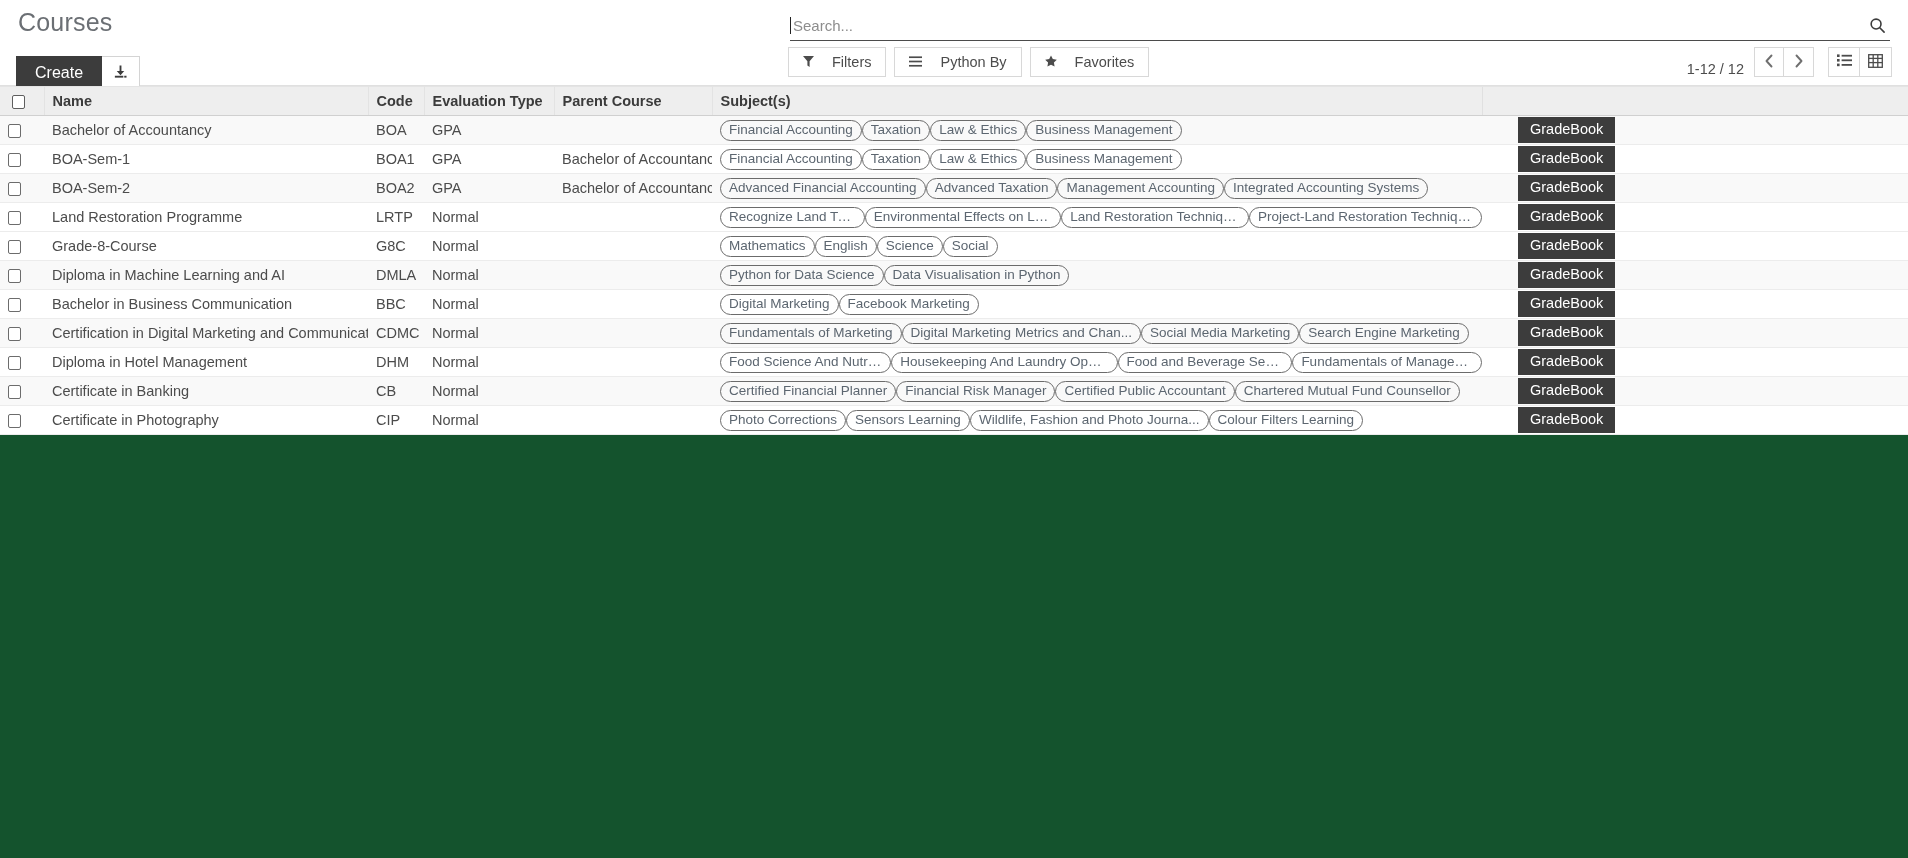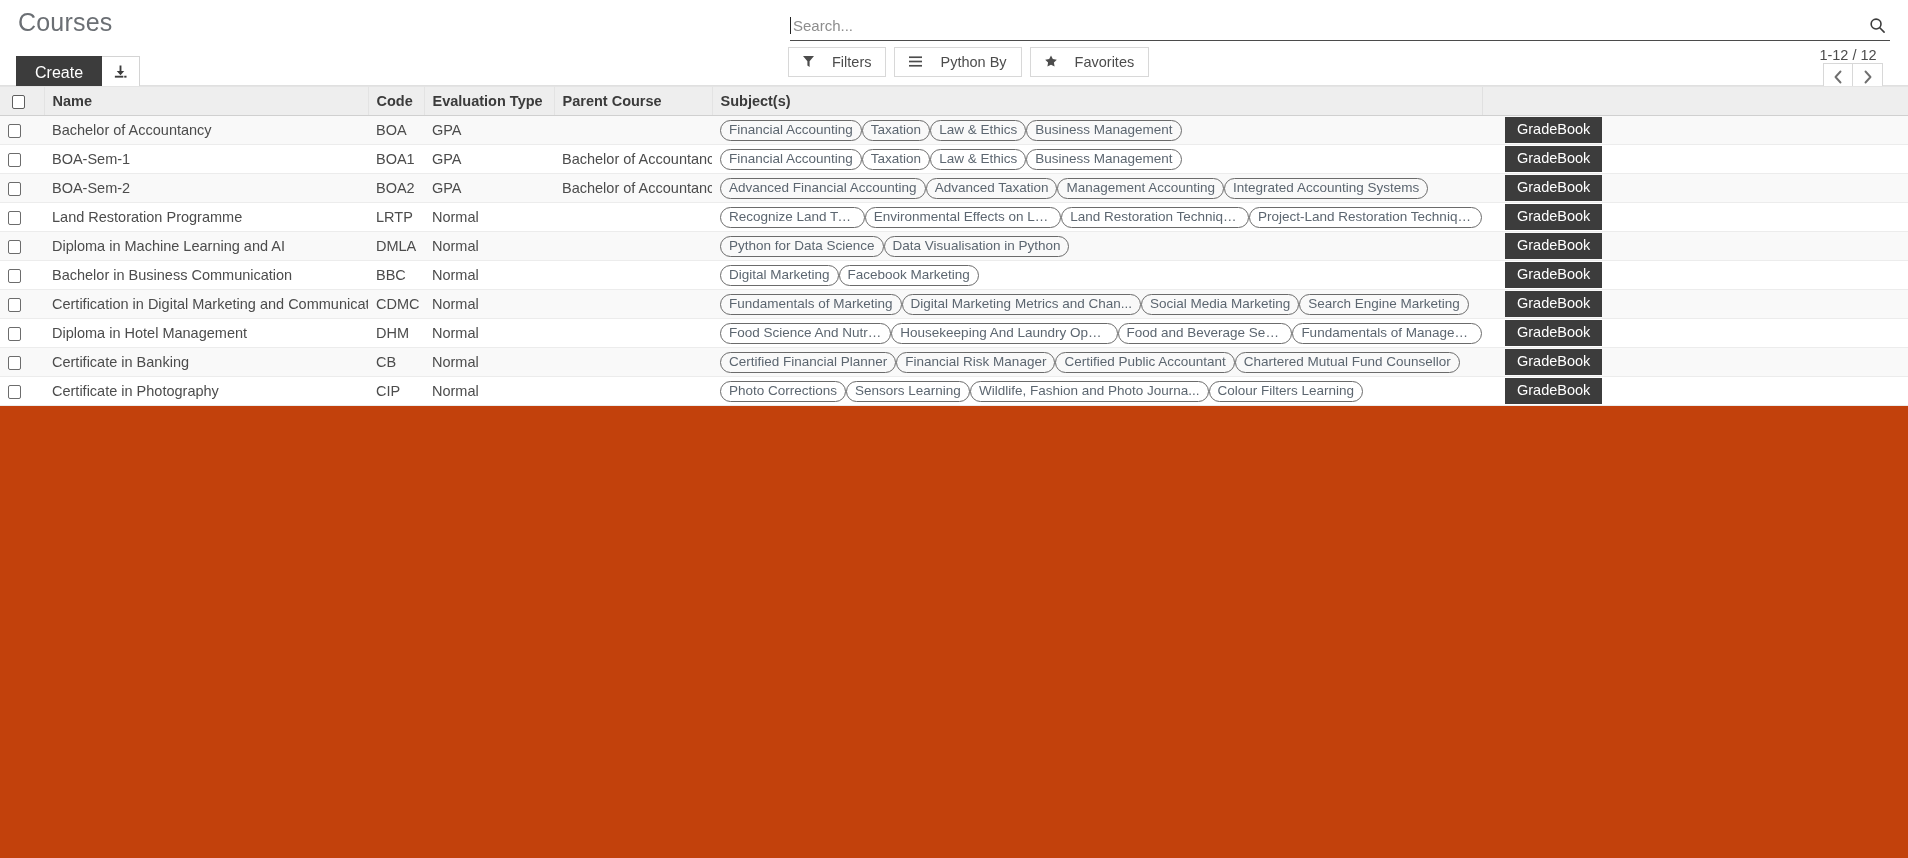--- a/index.html
+++ b/index.html
@@ -96,21 +96,21 @@
     cursor: pointer;
     margin-right: 8px;
     font-family: "Liberation Sans", sans-serif;
   }
   .fbtn .gi { font-size: 13px; color:#4c4c4c; line-height:1; }
 
   
   .pager {
     position: absolute;
     right: 16px; top: 47px;
-    display: flex; align-items: center; flex-direction: column;
+    display: flex; align-items: flex-end;
   }
   .pager-count {
     font-size: 14.5px; color: #4c4c4c; margin-right: 10px; white-space:nowrap;
   }
   .nav-group, .view-group { display:flex; }
   .navbtn {
     width: 30px; height: 30px;
     border: 1px solid #d8d8d8;
     background:#fff;
     display:flex; align-items:center; justify-content:center;
@@ -123,21 +123,21 @@
     width: 32px; height: 30px;
     border: 1px solid #d8d8d8;
     background:#fff;
     display:flex; align-items:center; justify-content:center;
     cursor:pointer;
     color:#4c4c4c;
   }
   .viewbtn + .viewbtn { border-left:none; }
 
   
-  .table-area { position:absolute; left:0; top:86px; right:0; bottom:0; background:#c2410c; overflow:hidden; }
+  .table-area { position:absolute; left:0; top:86px; right:0; bottom:0; background:#14532d; overflow:hidden; }
   table.list { width: 1908px; border-collapse: collapse; table-layout: fixed; }
   table.list th {
     background: #eeeeee;
     border-bottom: 1px solid #d0d0d0;
     border-top: 1px solid #e4e4e4;
     font-size: 14.5px;
     color: #3b3b3b;
     text-align: left;
     font-weight: bold;
     height: 29px;
@@ -197,21 +197,21 @@
   }
 
   td.c-grade { padding: 0; text-align: left; }
   .gradebook-btn {
     display: inline-block;
     background: #3c3c3c;
     color: #ffffff;
     font-size: 14.5px;
     line-height: 21px;
     padding: 2px 12px 3px 12px;
-    margin-left: 15px;
+    margin-left: 28px;
     cursor: pointer;
     white-space: nowrap;
     font-family: "Liberation Sans", sans-serif;
   }
 </style>
 </head>
 <body>
 
 <div class="app">
 
@@ -391,20 +391,36 @@
             <td class="c-subj">
               <div class="tags">
                 <span class="tag">Recognize Land Type</span>
                 <span class="tag">Environmental Effects on Land</span>
                 <span class="tag">Land Restoration Techniques</span>
                 <span class="tag">Project-Land Restoration Techniques</span>
               </div>
             </td>
             <td class="c-grade"><span class="gradebook-btn">GradeBook</span></td>
           </tr>
+          <tr class="row-even">
+            <td class="c-sel"><span class="cbx"></span></td>
+            <td class="c-name">Grade-8-Course</td>
+            <td class="c-code">G8C</td>
+            <td class="c-eval">Normal</td>
+            <td class="c-parent"></td>
+            <td class="c-subj">
+              <div class="tags">
+                <span class="tag">Mathematics</span>
+                <span class="tag">English</span>
+                <span class="tag">Science</span>
+                <span class="tag">Social</span>
+              </div>
+            </td>
+            <td class="c-grade"><span class="gradebook-btn">GradeBook</span></td>
+          </tr>
           <tr class="row-odd">
             <td class="c-sel"><span class="cbx"></span></td>
             <td class="c-name">Diploma in Machine Learning and AI</td>
             <td class="c-code">DMLA</td>
             <td class="c-eval">Normal</td>
             <td class="c-parent"></td>
             <td class="c-subj">
               <div class="tags">
                 <span class="tag">Python for Data Science</span>
                 <span class="tag">Data Visualisation in Python</span>

